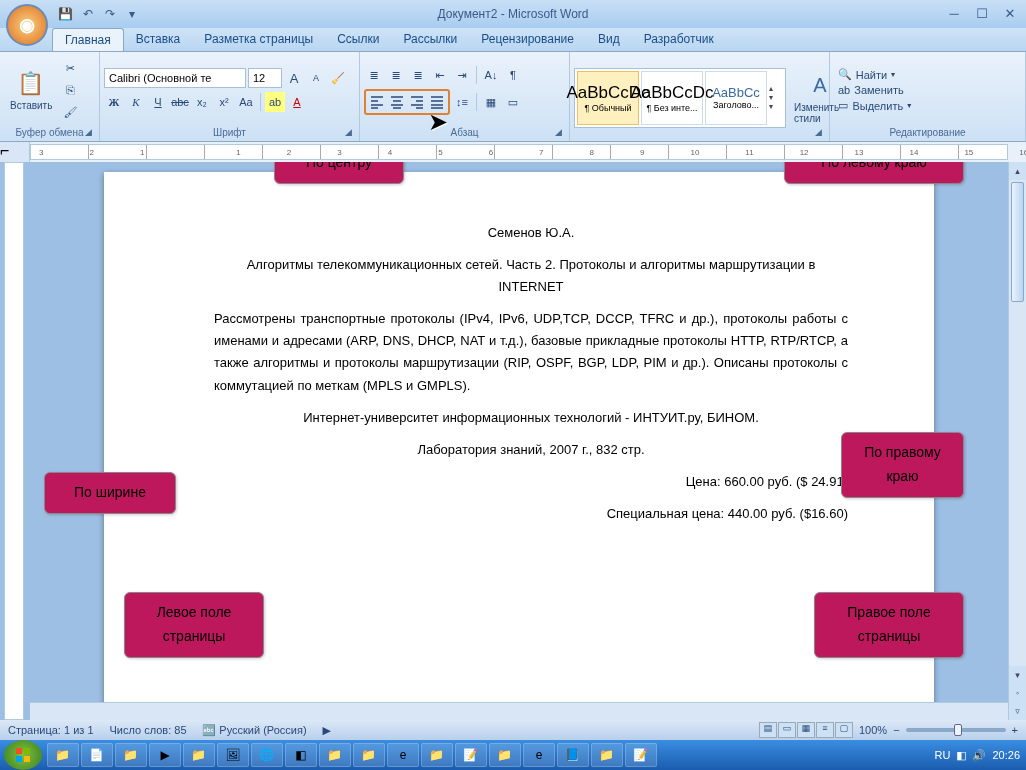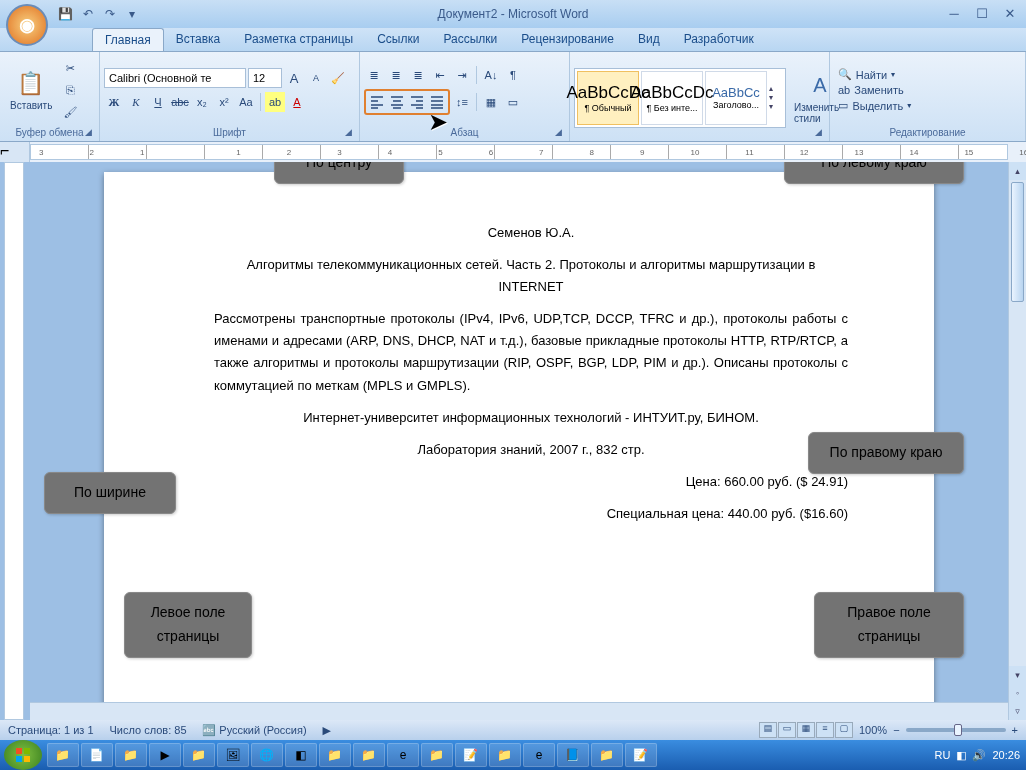--- a/index.html
+++ b/index.html
@@ -10,21 +10,21 @@
   .office-btn { width: 42px; height: 42px; background: radial-gradient(circle,#f8d080,#e07020); border-radius: 50%; border: 2px solid #6a8cb8; position: absolute; left: 6px; top: 4px; z-index: 100; display:flex;align-items:center;justify-content:center;font-size:18px;color:#fff;font-weight:bold;}
   .qat { margin-left: 56px; display: flex; gap: 2px; align-items: center; }
   .qat-btn { width: 20px; height: 20px; display: flex; align-items: center; justify-content: center; font-size: 12px; color: #3a5a8a; cursor: pointer; }
   .title-text { position: absolute; left: 50%; transform: translateX(-50%); font-size: 12px; color: #3a5a8a; }
   .win-controls { position: absolute; right: 4px; display: flex; gap: 4px; }
   .win-btn { width: 24px; height: 18px; font-size: 13px; color: #3a5a8a; text-align: center; cursor: pointer; border:1px solid transparent; border-radius:2px;}
   
   
   .tabs { height: 24px; background: linear-gradient(#cfe3f7,#b8d6f2); display: flex; padding-left: 52px; gap: 0; border-bottom: 1px solid #8aa8c8; }
   .tab { padding: 4px 12px; font-size: 12px; color: #1a4d8a; cursor: pointer; }
-  .tab.active { background: #eaf2fb; border: 1px solid #8aa8c8; border-bottom: none; border-radius: 3px 3px 0 0; margin-left: 40px; }
+  .tab.active { background: #eaf2fb; border: 1px solid #8aa8c8; border-bottom: none; border-radius: 3px 3px 0 0; }
   
   
   .ribbon { height: 90px; background: linear-gradient(#eaf2fb,#cde1f5); display: flex; border-bottom: 1px solid #8aa8c8; }
   .group { border-right: 1px solid #b0c8e0; padding: 3px 4px 1px 4px; display: flex; flex-direction: column; position: relative; }
   .group-label { font-size: 10px; color: #4a6a9a; text-align: center; padding: 2px 0; }
   .group-body { flex: 1; display: flex; align-items: center; gap: 2px; }
   
   .big-btn { display: flex; flex-direction: column; align-items: center; padding: 2px 6px; font-size: 10px; color: #2a4a7a; cursor: pointer; gap:2px;}
   .big-btn .ico { width: 28px; height: 28px; display:flex;align-items:center;justify-content:center;font-size:22px;}
   
@@ -61,21 +61,21 @@
   .ruler-v{position:absolute;left:0;top:0;bottom:0;width:20px;background:#fff;border:1px solid #b0c8e0;margin:0 0 0 4px;}
   .page-container{position:absolute;left:30px;right:18px;top:0;bottom:0;overflow:auto;}
   .page{width:830px;min-height:700px;background:#fff;margin:10px auto;box-shadow:0 2px 6px rgba(0,0,0,0.4);padding:50px 86px 50px 110px;position:relative;font-size:13px;line-height:1.7;color:#000;}
   .page p{margin-bottom:10px;}
   .author{text-align:center;}
   .para-title{text-align:center;}
   .para-body{text-align:justify;}
   .price{text-align:right;}
   
   
-  .callout{position:absolute;background:#737373;border:1px solid #888;border-radius:6px;padding:8px 14px;font-size:14px;text-align:center;box-shadow:1px 1px 3px rgba(0,0,0,0.2);}
+  .callout{position:absolute;background:#be185d;border:1px solid #888;border-radius:6px;padding:8px 14px;font-size:14px;text-align:center;box-shadow:1px 1px 3px rgba(0,0,0,0.2);}
   
   
   .vscroll{position:absolute;right:0;top:0;bottom:0;width:18px;background:#d8e6f5;border-left:1px solid #b0c8e0;}
   .vscroll-thumb{position:absolute;left:2px;right:2px;top:20px;height:120px;background:linear-gradient(90deg,#eaf4ff,#b8d4f0);border:1px solid #8aa8c8;border-radius:2px;}
   .vscroll-btn{position:absolute;left:0;right:0;height:18px;background:#cde1f5;text-align:center;font-size:9px;color:#446;line-height:18px;}
   
   .hscroll{position:absolute;left:30px;right:18px;bottom:0;height:18px;background:#d8e6f5;border-top:1px solid #b0c8e0;}
 
   
   .statusbar{position:absolute;left:0;right:0;bottom:30px;height:20px;background:linear-gradient(#dce8f7,#b8d0ec);display:flex;align-items:center;font-size:11px;color:#2a4a7a;padding:0 8px;gap:16px;}
@@ -323,23 +323,23 @@
       <p class="author">Семенов Ю.А.</p>
       <p class="para-title">Алгоритмы телекоммуникационных сетей. Часть 2. Протоколы  и алгоритмы маршрутизации в INTERNET</p>
       <p class="para-body">Рассмотрены транспортные протоколы (IPv4, IPv6, UDP,TCP, DCCP, TFRC и др.), протоколы работы с именами и адресами (ARP, DNS, DHCP, NAT и т.д.), базовые прикладные протоколы HTTP, RTP/RTCP, а также алгоритмы и протоколы маршрутизации (RIP, OSPF, BGP, LDP, PIM и др.). Описаны протоколы с коммутацией по меткам (MPLS и GMPLS).</p>
       <p class="para-title">Интернет-университет информационных технологий - ИНТУИТ.ру, БИНОМ.</p>
       <p class="para-title">Лаборатория знаний, 2007 г., 832 стр.</p>
       <p class="price">Цена: 660.00 руб. ($ 24.91)</p>
       <p class="price">Специальная цена: 440.00 руб. ($16.60)</p>
 
       <div class="callout" style="left:170px;top:-30px;width:130px">По центру</div>
       <div class="callout" style="right:-30px;top:-30px;width:180px">По левому краю</div>
-      <div class="callout" style="right:-30px;top:260px;width:156px">По правому краю</div>
+      <div class="callout" style="right:-30px;top:260px;width:123px">По правому краю</div>
       <div class="callout" style="left:-60px;top:300px;width:132px">По ширине</div>
-      <div class="callout" style="left:20px;top:420px;width:128px">Левое поле страницы</div>
+      <div class="callout" style="left:20px;top:420px;width:140px">Левое поле страницы</div>
       <div class="callout" style="right:-30px;top:420px;width:150px">Правое поле страницы</div>
     </div>
   </div>
   <div class="vscroll">
     <div class="vscroll-btn" style="top:0">▴</div>
     <div class="vscroll-thumb"></div>
     <div class="vscroll-btn" style="bottom:36px">▾</div>
     <div class="vscroll-btn" style="bottom:18px">◦</div>
     <div class="vscroll-btn" style="bottom:0">▿</div>
   </div>

